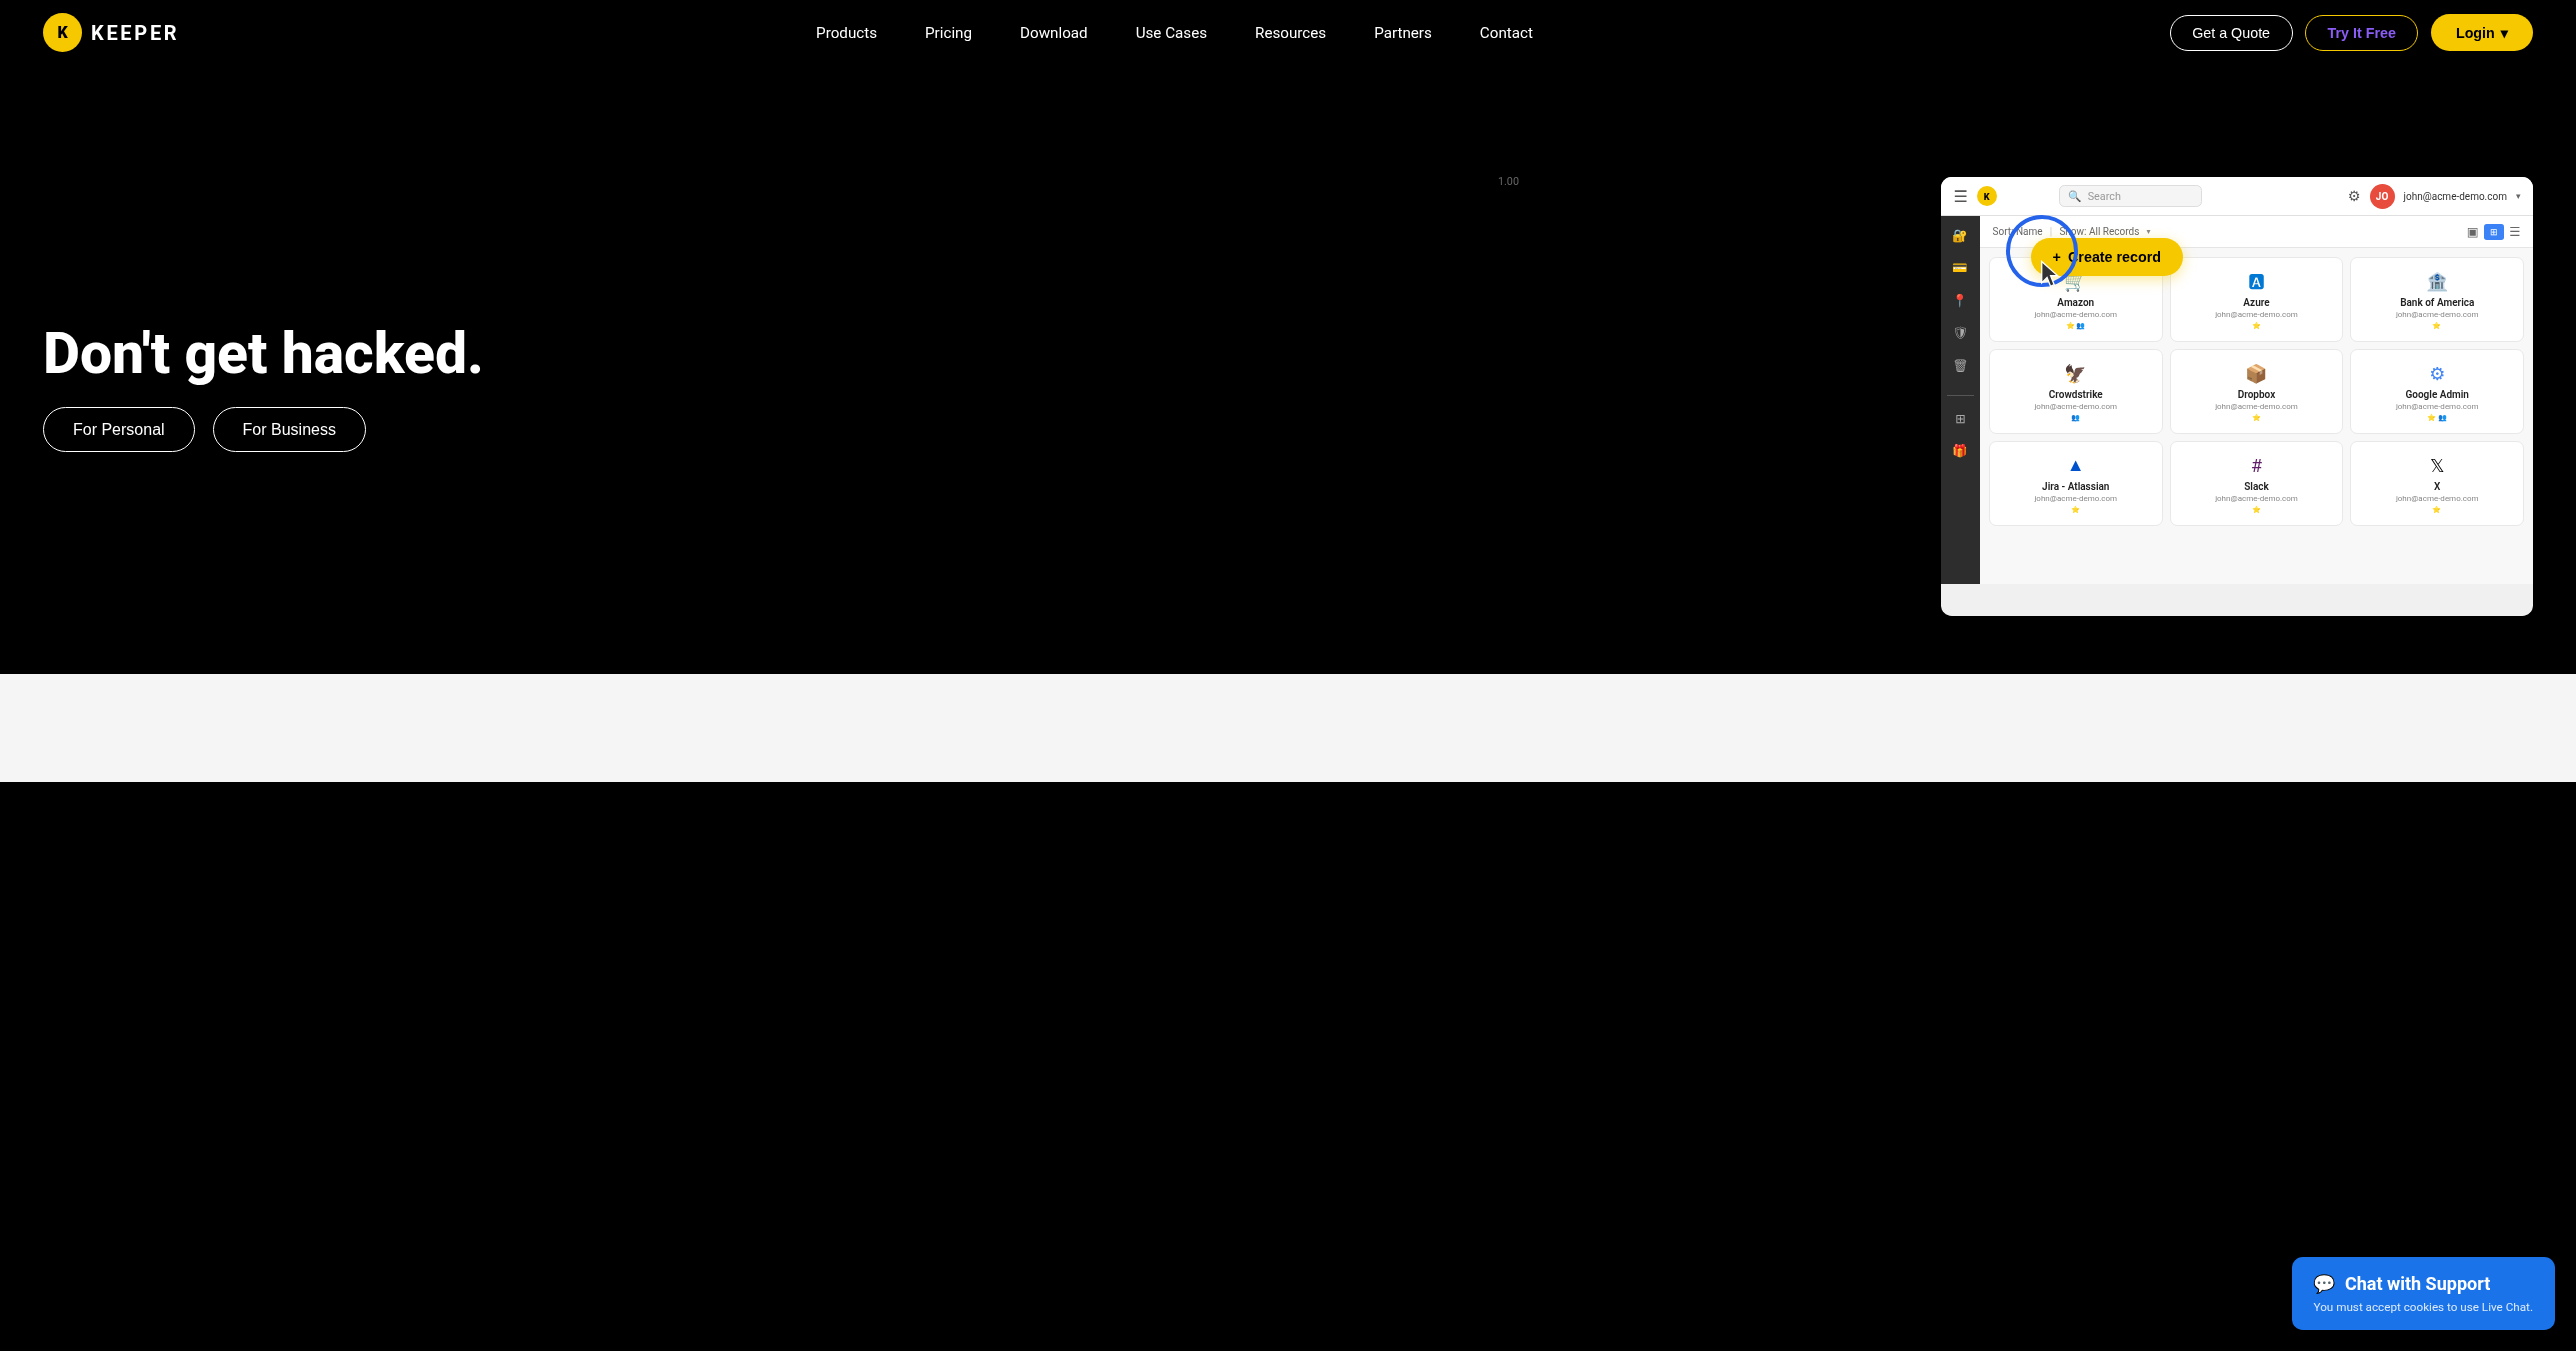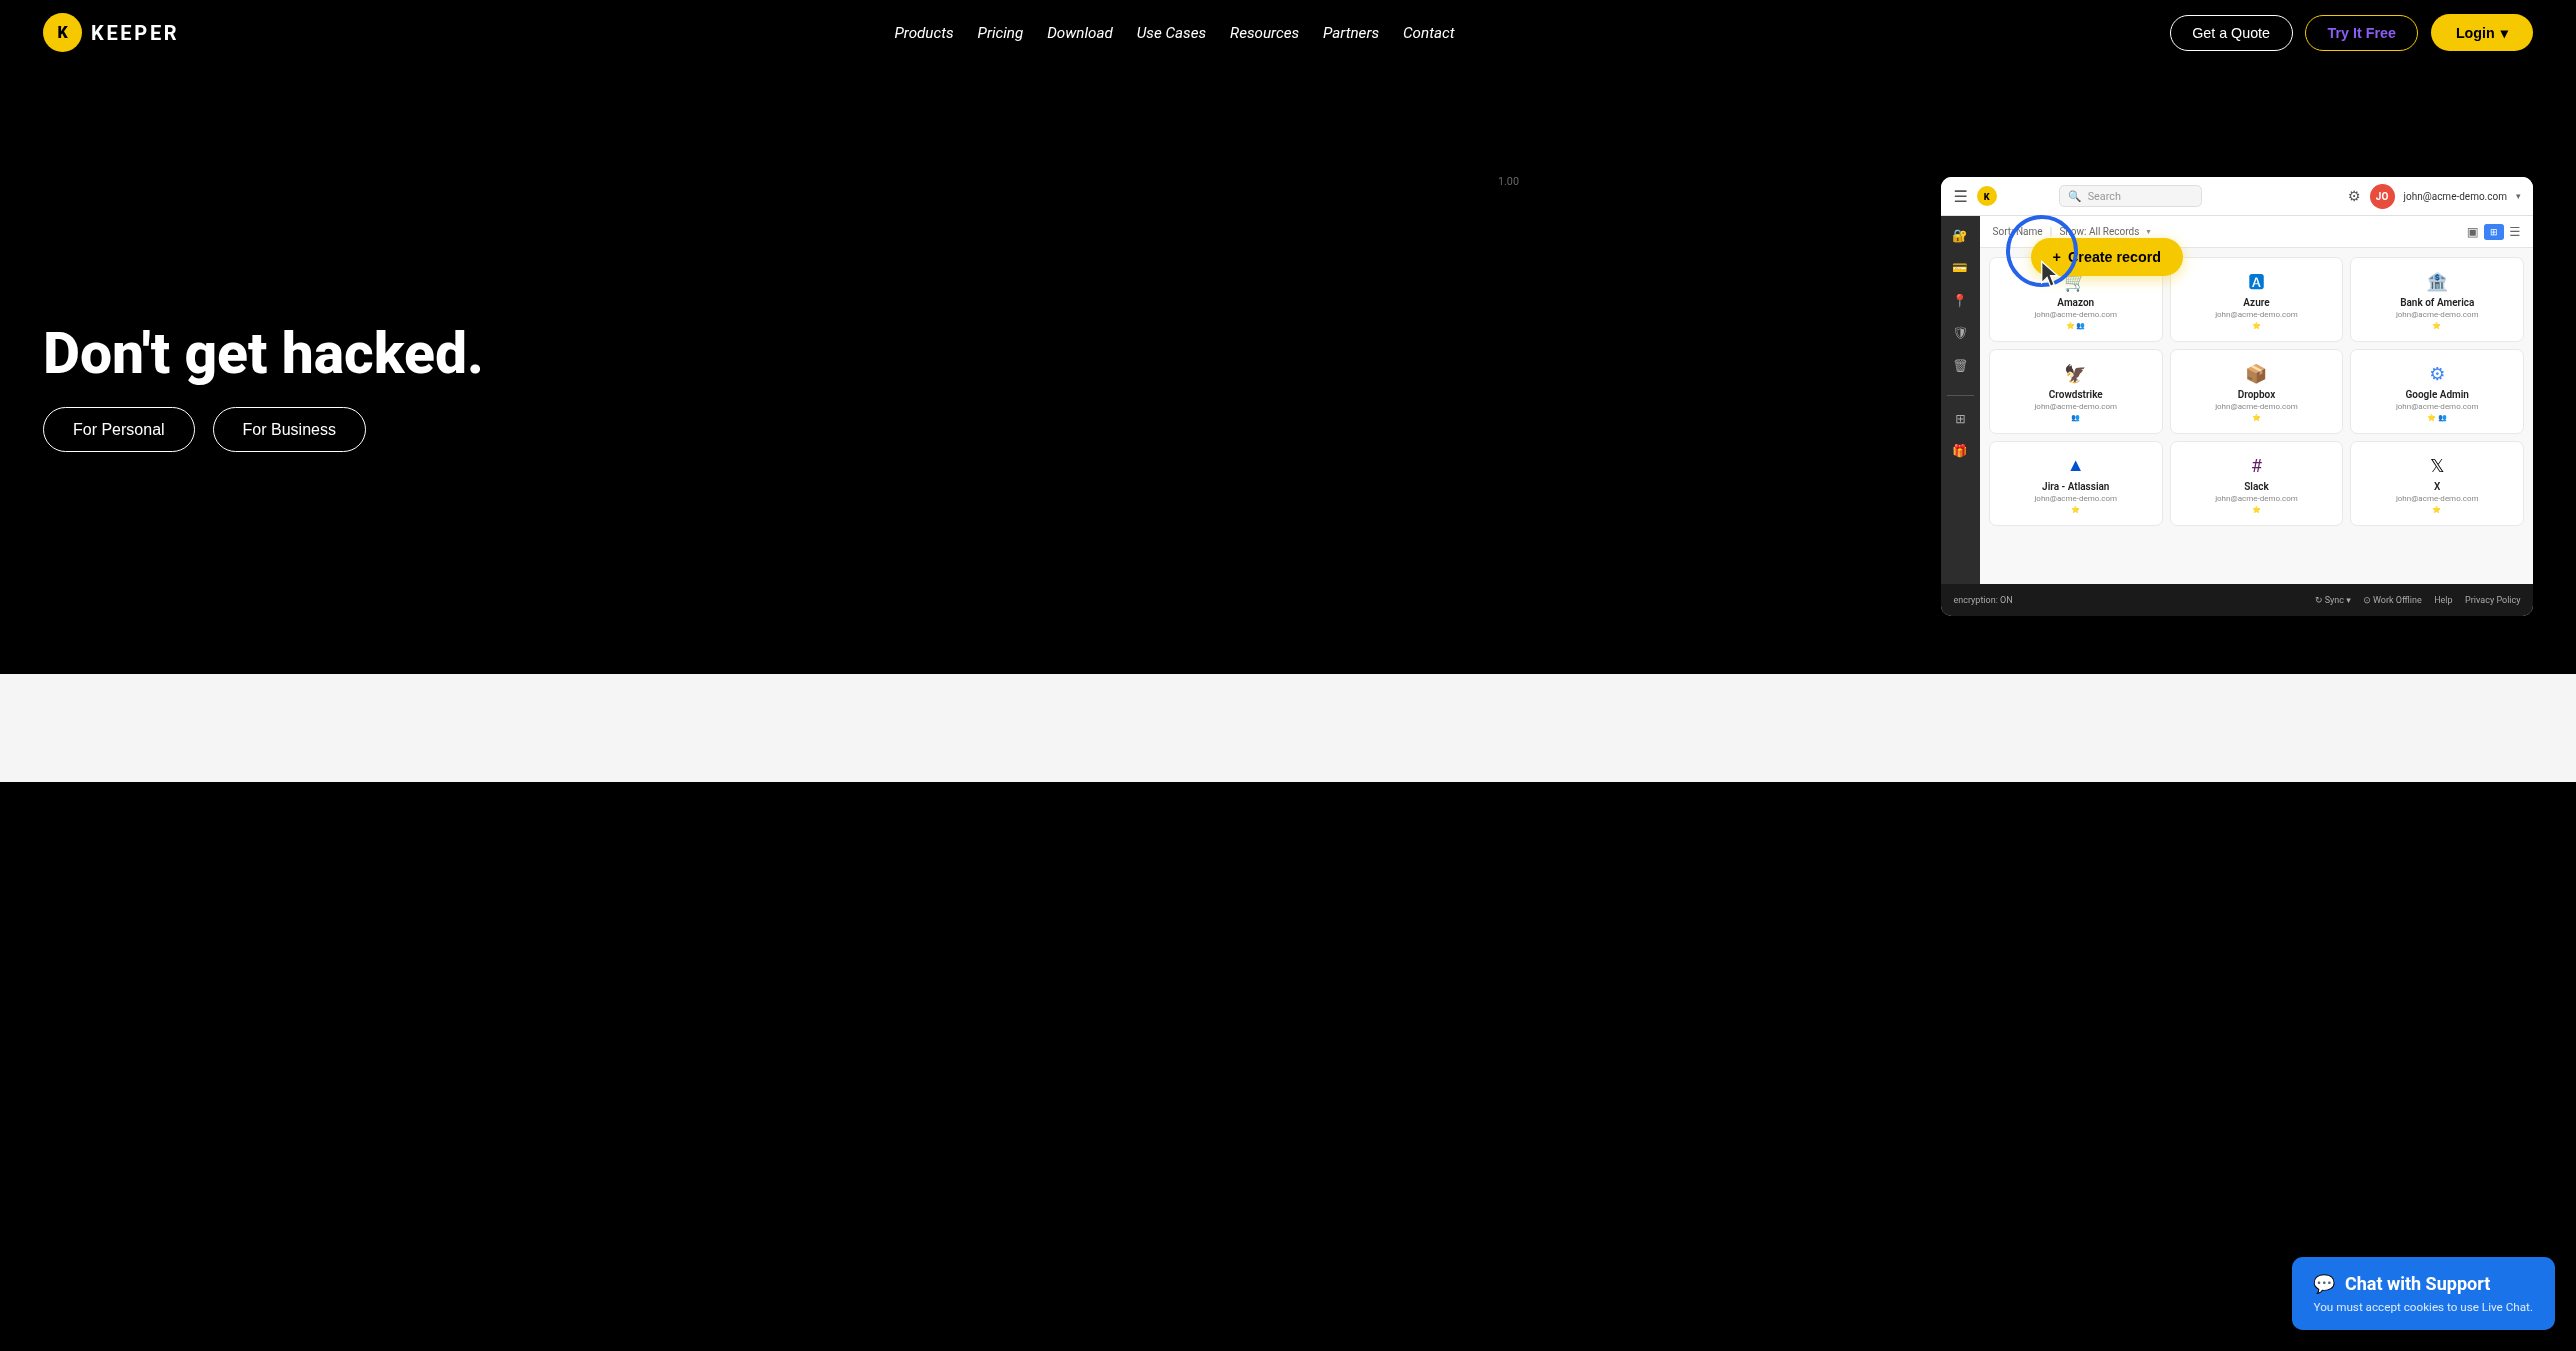--- a/index.html
+++ b/index.html
@@ -35,23 +35,22 @@
     .logo-text {
       font-size: 20px;
       font-weight: 700;
       letter-spacing: 2.7px;
       color: #fff;
       text-transform: uppercase;
     }
     .nav-links {
       display: flex;
       align-items: center;
-      gap: 24px;
+      gap: 48px;
       list-style: none;
-      font-style: italic;
     }
     .nav-links a {
       color: #fff;
       text-decoration: none;
       font-size: 15.2px;
       font-weight: 400;
     }
     .nav-actions {
       display: flex;
       align-items: center;
@@ -605,29 +604,20 @@
             <div class="record-card">
               <div class="record-icon icon-twitter">𝕏</div>
               <div class="record-name">X</div>
               <div class="record-email">john@acme-demo.com</div>
               <div class="record-stars">⭐</div>
             </div>
           </div>
         </div>
       </div>
 
-      <div class="app-statusbar">
-        <span>encryption: ON</span>
-        <div class="statusbar-right">
-          <span>↻ Sync ▾</span>
-          <span>⊙ Work Offline</span>
-          <span>Help</span>
-          <span>Privacy Policy</span>
-        </div>
-      </div>
 
       <button class="create-record-btn">
         <span>+</span>
         <span>Create record</span>
       </button>
 
       <div class="cursor-circle"></div>
 
       <div class="cursor-arrow">
         <svg width="27" height="32" viewBox="0 0 30 36" fill="none" xmlns="http://www.w3.org/2000/svg">

